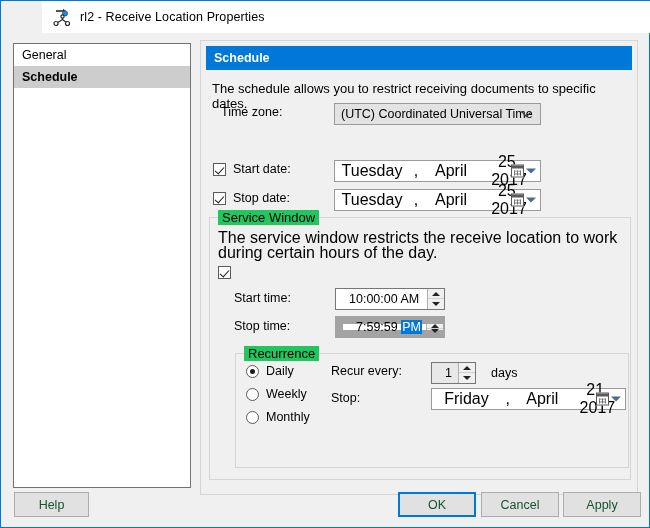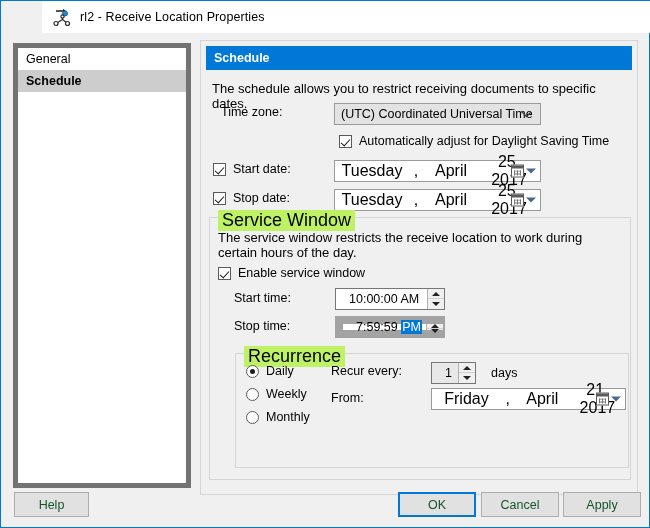--- a/index.html
+++ b/index.html
@@ -63,21 +63,21 @@
     width: 648px; height: 494px;
     background: #f0f0f0;
   }
 
   
   .nav-list {
     position: absolute;
     left: 12px; top: 10px;
     width: 178px; height: 445px;
     background: #ffffff;
-    border: 5px solid #737373;
+    border: 1px solid #737373;
     padding: 0;
     overflow: hidden;
   }
   .nav-item {
     height: 22px;
     line-height: 22px;
     padding-left: 8px;
     font-size: 12.5px;
     color: #000000;
     white-space: nowrap;
@@ -283,23 +283,23 @@
   }
 
   
   .groupbox {
     position: absolute;
     border: 1px solid #d5d5d5;
   }
   .gb-title {
     position: absolute;
     top: -8px; left: 8px;
-    background: #bef264;
+    background: #22c55e;
     padding: 0 4px;
-    font-size: 18px;
+    font-size: 13px;
     color: #000000;
     white-space: nowrap;
     text-align: right;
   }
 
   
   .btn {
     height: 25px;
     background: #e1e1e1;
     border: 1px solid #adadad;
@@ -359,24 +359,20 @@
       </div>
       <div class="combo" style="position:absolute; left:133px; top:62px; width:207px;">
         <span>(UTC) Coordinated Universal Time</span>
         <span class="chev">
           <svg width="11" height="7" viewBox="0 0 11 7">
               <path d="M1 1 L5.5 5.5 L10 1" stroke="#404040" stroke-width="1.3" fill="none"></path>
             </svg>
         </span>
       </div>
 
-      <div class="row" style="left:138px; top:93px;">
-        <div class="cb checked"></div>
-        <div class="lbl" style="margin-left:7px;">Automatically adjust for Daylight Saving Time</div>
-      </div>
 
       <div class="row" style="left:12px; top:121px;">
         <div class="cb checked"></div>
         <div class="lbl" style="margin-left:7px;">Start date:</div>
       </div>
       <div class="datepick" style="position:absolute; left:133px; top:119px; width:207px;">
         <span class="dp-seg dp-day">Tuesday</span>
         <span class="dp-seg dp-comma">,</span>
         <span class="dp-seg dp-month">April</span>
         <span class="dp-seg dp-rest">25, 2017</span>
@@ -397,25 +393,24 @@
         <span class="dp-seg dp-rest">25, 2017</span>
         <span class="dp-btn">
           <span class="cal-icon"></span>
           <span class="dp-tri"></span>
         </span>
       </div>
 
       <div class="groupbox" style="left:8px; top:176px; width:422px; height:263px;">
         <div class="gb-title">Service Window</div>
 
-        <div style="position:absolute; left:8px; top:12px; width:400px; font-size:13px; line-height:15px;">The service window restricts the receive location to work during certain hours of the day.</div>
+        <div style="position:absolute; left:8px; top:12px; width:400px; font-size:16px; line-height:15px;">The service window restricts the receive location to work during certain hours of the day.</div>
 
         <div class="row" style="left:8px; top:48px;">
           <div class="cb checked"></div>
-          <div class="lbl" style="margin-left:7px;">Enable service window</div>
         </div>
 
         <div class="row" style="left:24px; top:73px;">
           <div class="lbl">Start time:</div>
         </div>
         <div class="spinbox" style="position:absolute; left:125px; top:70px; width:110px;">
           <span class="spin-text">10:00:00 AM</span>
           <span class="spin-btns">
             <span class="spin-up">
                 <span class="tri-up"></span>
@@ -467,21 +462,21 @@
                   <span class="tri-up"></span>
                 </span>
               <span class="spin-dn">
                   <span class="tri-dn"></span>
                 </span>
             </span>
           </div>
           <div class="lbl" style="position:absolute; left:255px; top:12px;">days</div>
 
           <div class="row" style="left:95px; top:37px;">
-            <div class="lbl">From:</div>
+            <div class="lbl">Stop:</div>
           </div>
           <div class="datepick" style="position:absolute; left:195px; top:34px; width:195px;">
             <span class="dp-seg dp-day" style="width:70px;">Friday</span>
             <span class="dp-seg dp-comma">,</span>
             <span class="dp-seg dp-month">April</span>
             <span class="dp-seg dp-rest" style="width:56px;">21, 2017</span>
             <span class="dp-btn">
               <span class="cal-icon"></span>
               <span class="dp-tri"></span>
             </span>

